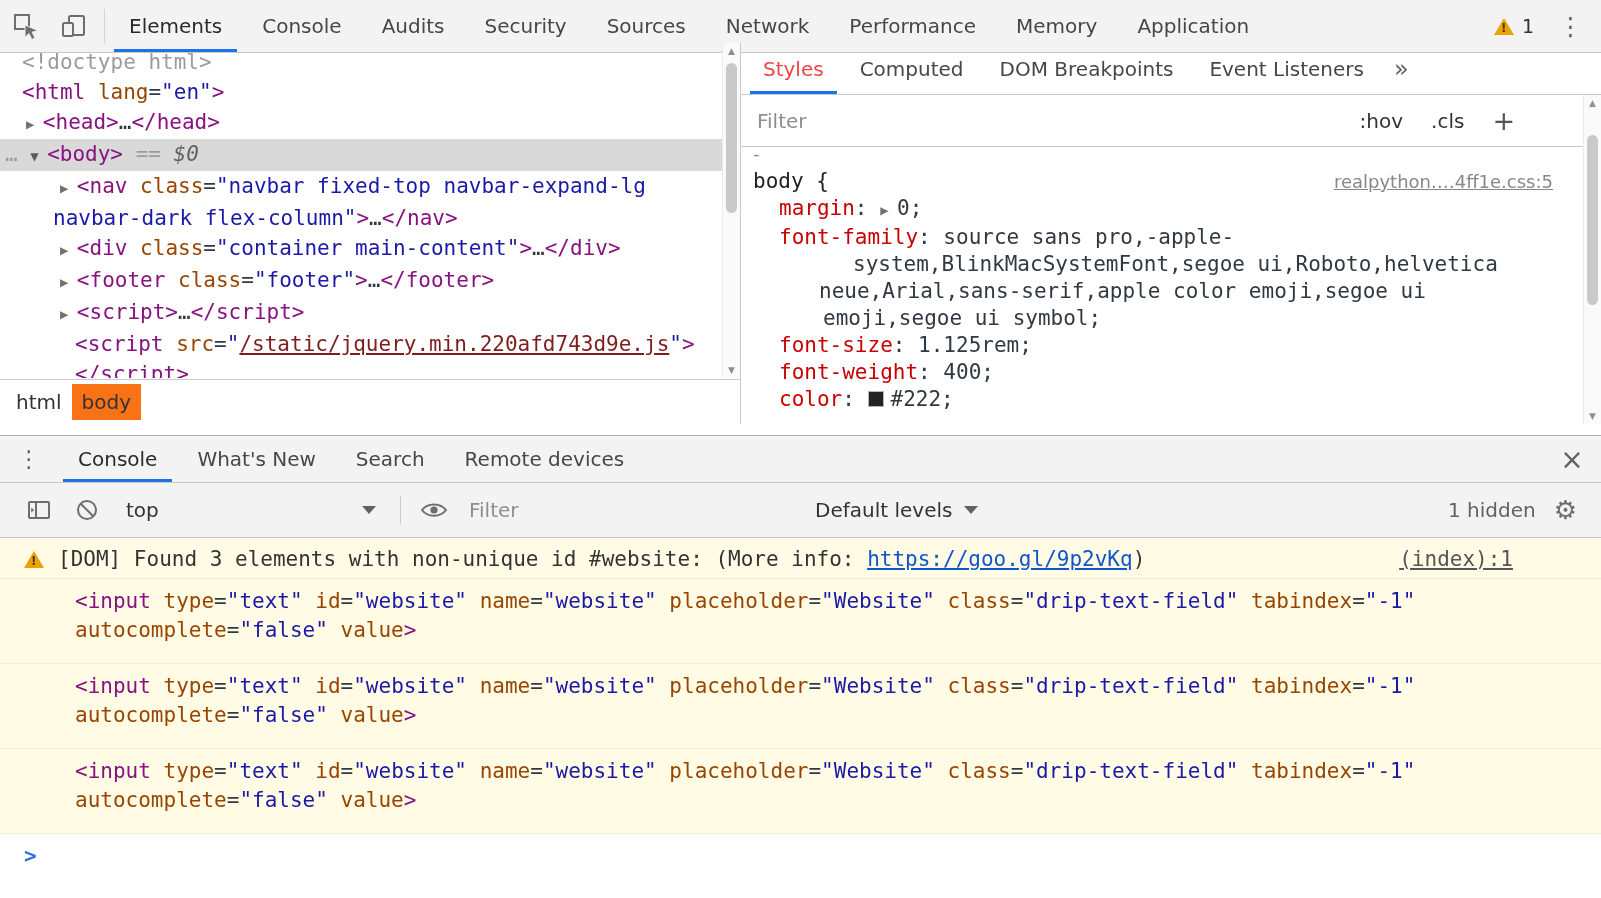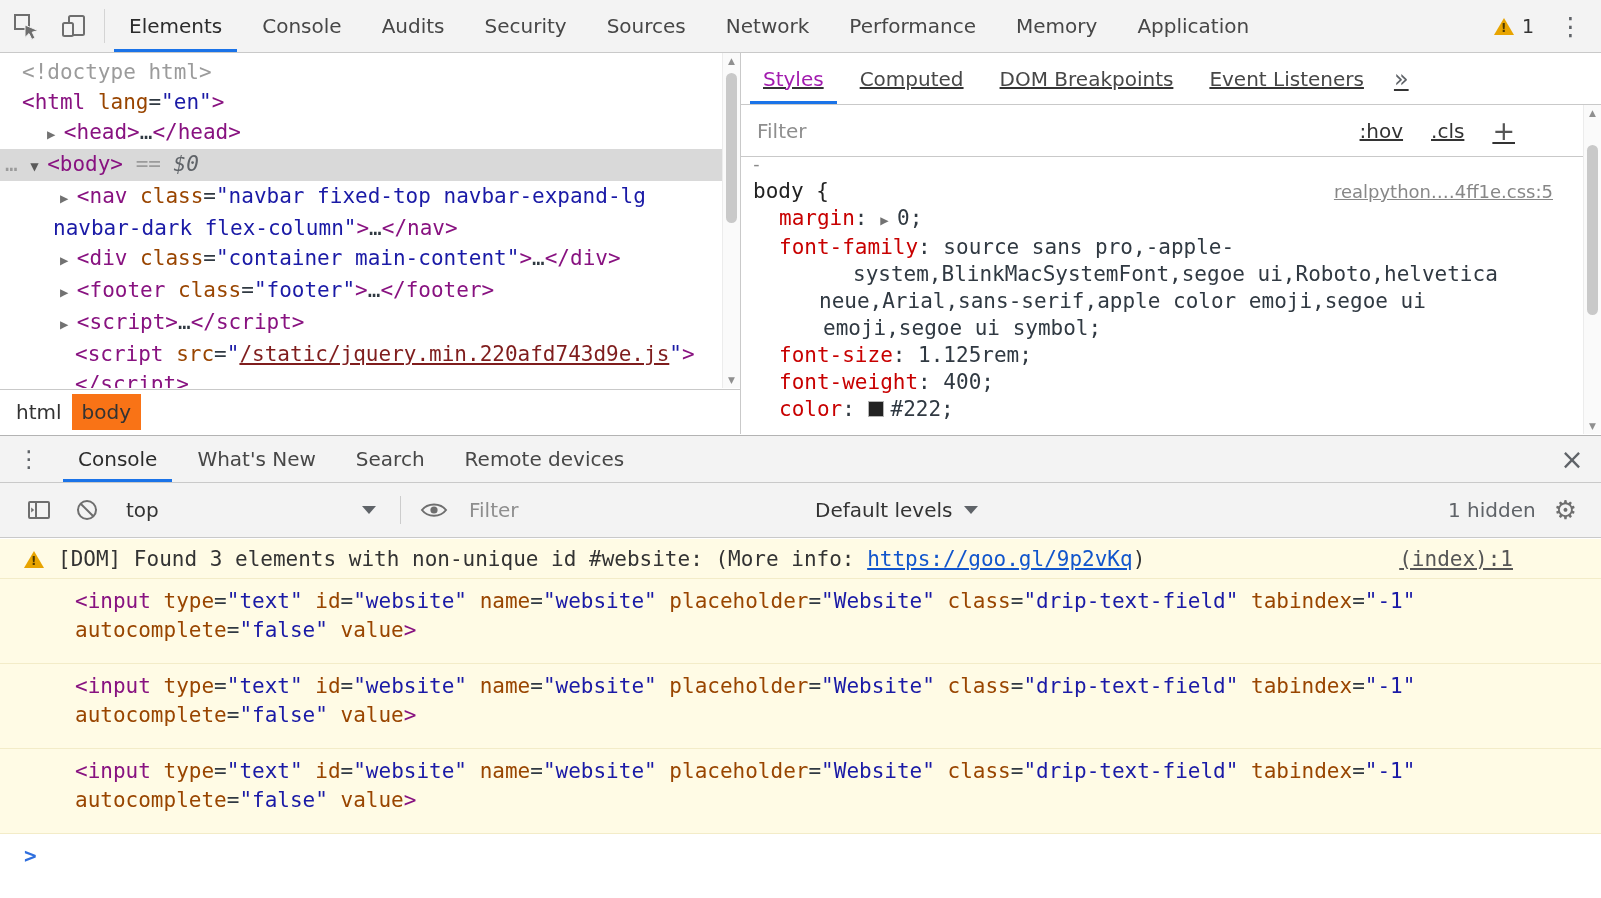--- a/index.html
+++ b/index.html
@@ -12,33 +12,33 @@
   .tabs{display:flex;}
   .tab{display:flex;align-items:center;padding:0 20px;font-size:20px;color:#474747;position:relative;cursor:pointer;white-space:nowrap;}
   .tab.active{color:#2b2b2b;}
   .tab.active::after{content:"";position:absolute;left:5px;right:5px;bottom:0;height:3px;background:#1a73e8;}
   .tb-right{margin-left:auto;display:flex;align-items:center;gap:24px;padding-right:18px;}
   .warn-badge{display:flex;align-items:center;gap:8px;font-size:19px;color:#333;}
   .warn-tri{width:0;height:0;border-left:10px solid transparent;border-right:10px solid transparent;border-bottom:17px solid #e8a400;position:relative;flex:none;}
   .warn-tri::after{content:"!";position:absolute;top:3px;left:-3px;font:bold 12px "DejaVu Sans",sans-serif;color:#4d3800;}
   .menu-dots{font-size:25px;color:#5f6368;line-height:1;}
   
-  .main{position:absolute;top:53px;left:0;right:0;height:381px;display:flex;text-decoration:underline;}
+  .main{position:absolute;top:43px;left:0;right:0;height:381px;display:flex;}
   .elements-pane{width:741px;position:relative;border-right:1px solid #c9c9c9;box-sizing:border-box;}
   .dom-tree{position:absolute;top:0;left:0;right:18px;bottom:46px;overflow:hidden;padding-top:4px;font:21px/30px "DejaVu Sans Mono","Liberation Mono",monospace;}
   .cl{white-space:pre;}
   .cl.sel{background:#d9d9d9;}
   .breadcrumbs{position:absolute;left:0;right:0;bottom:0;height:45px;border-top:1px solid #c9c9c9;background:#fff;display:flex;align-items:center;padding:0 6px;font-size:20px;box-sizing:border-box;}
   .crumb{padding:6px 10px;color:#333;cursor:pointer;}
   .crumb.selected{background:#f97316;}
   
   .styles-pane{flex:1;position:relative;}
   .sp-tabs{height:52px;display:flex;align-items:stretch;border-bottom:1px solid #c9c9c9;padding-left:4px;box-sizing:border-box;}
   .sp-tab{padding:0 18px;display:flex;align-items:center;font-size:20px;color:#474747;position:relative;cursor:pointer;white-space:nowrap;}
-  .sp-tab.active{color:#a21caf;}
+  .sp-tab.active{color:#ef4444;}
   .sp-tab.active::after{content:"";position:absolute;left:5px;right:5px;bottom:0;height:3px;background:#1a73e8;}
   .sp-overflow{display:flex;align-items:center;color:#5f6368;font-size:24px;padding:0 12px;cursor:pointer;}
   .sp-filterrow{height:52px;border-bottom:1px solid #c9c9c9;display:flex;align-items:center;padding:0 86px 0 14px;box-sizing:border-box;}
   .sp-filter{flex:1;}
   .sp-filter input{border:none;outline:none;font-size:20px;color:#333;width:95%;background:transparent;font-family:"DejaVu Sans","Liberation Sans",sans-serif;}
   .sp-filter input::placeholder{color:#8e8e8e;}
   .sp-tools{display:flex;align-items:center;gap:28px;color:#333;font-size:20px;}
   .sp-tool{cursor:pointer;}
   .sp-plus{font-size:27px;color:#555;font-weight:400;cursor:pointer;}
   .sp-content{position:absolute;top:105px;left:0;right:18px;bottom:0;overflow:hidden;font:21px/27px "DejaVu Sans Mono","Liberation Mono",monospace;}
@@ -133,21 +133,21 @@
       <div class="menu-dots">⋮</div>
     </div>
   </div>
 
   <div class="main">
 
     <div class="elements-pane">
       <div class="dom-tree">
           <div class="cl" style="padding-left: 22px;"><span class="tk-g">&lt;!doctype html&gt;</span></div>
           <div class="cl" style="padding-left: 22px;"><span class="tk-t">&lt;html</span><span class="tk-p"> </span><span class="tk-a">lang</span><span class="tk-p">=</span><span class="tk-v">"en"</span><span class="tk-t">&gt;</span></div>
-          <div class="cl" style="padding-left: 47px;"><span class="tk-ar">▶ </span><span class="tk-t">&lt;head&gt;</span><span class="tk-p">…</span><span class="tk-t">&lt;/head&gt;</span></div>
+          <div class="cl" style="padding-left: 26px;"><span class="tk-ar">▶ </span><span class="tk-t">&lt;head&gt;</span><span class="tk-p">…</span><span class="tk-t">&lt;/head&gt;</span></div>
           <div class="cl sel" style="padding-left: 5px;"><span class="tk-g">… </span><span class="tk-arD">▼ </span><span class="tk-t">&lt;body&gt;</span><span class="tk-g"> == </span><span class="tk-it">$0</span></div>
           <div class="cl" style="padding-left: 60px;"><span class="tk-ar">▶ </span><span class="tk-t">&lt;nav</span><span class="tk-p"> </span><span class="tk-a">class</span><span class="tk-p">=</span><span class="tk-v">"navbar fixed-top navbar-expand-lg</span></div>
           <div class="cl" style="padding-left: 53px;"><span class="tk-v">navbar-dark flex-column"</span><span class="tk-t">&gt;</span><span class="tk-p">…</span><span class="tk-t">&lt;/nav&gt;</span></div>
           <div class="cl" style="padding-left: 60px;"><span class="tk-ar">▶ </span><span class="tk-t">&lt;div</span><span class="tk-p"> </span><span class="tk-a">class</span><span class="tk-p">=</span><span class="tk-v">"container main-content"</span><span class="tk-t">&gt;</span><span class="tk-p">…</span><span class="tk-t">&lt;/div&gt;</span></div>
           <div class="cl" style="padding-left: 60px;"><span class="tk-ar">▶ </span><span class="tk-t">&lt;footer</span><span class="tk-p"> </span><span class="tk-a">class</span><span class="tk-p">=</span><span class="tk-v">"footer"</span><span class="tk-t">&gt;</span><span class="tk-p">…</span><span class="tk-t">&lt;/footer&gt;</span></div>
           <div class="cl" style="padding-left: 60px;"><span class="tk-ar">▶ </span><span class="tk-t">&lt;script&gt;</span><span class="tk-p">…</span><span class="tk-t">&lt;/script&gt;</span></div>
           <div class="cl" style="padding-left: 75px;"><span class="tk-t">&lt;script</span><span class="tk-p"> </span><span class="tk-a">src</span><span class="tk-p">=</span><span class="tk-v">"</span><span class="tk-lk">/static/jquery.min.220afd743d9e.js</span><span class="tk-v">"</span><span class="tk-t">&gt;</span></div>
           <div class="cl" style="padding-left: 75px;"><span class="tk-t">&lt;/script&gt;</span></div>
         </div>
       <div class="sbar leftpane">

